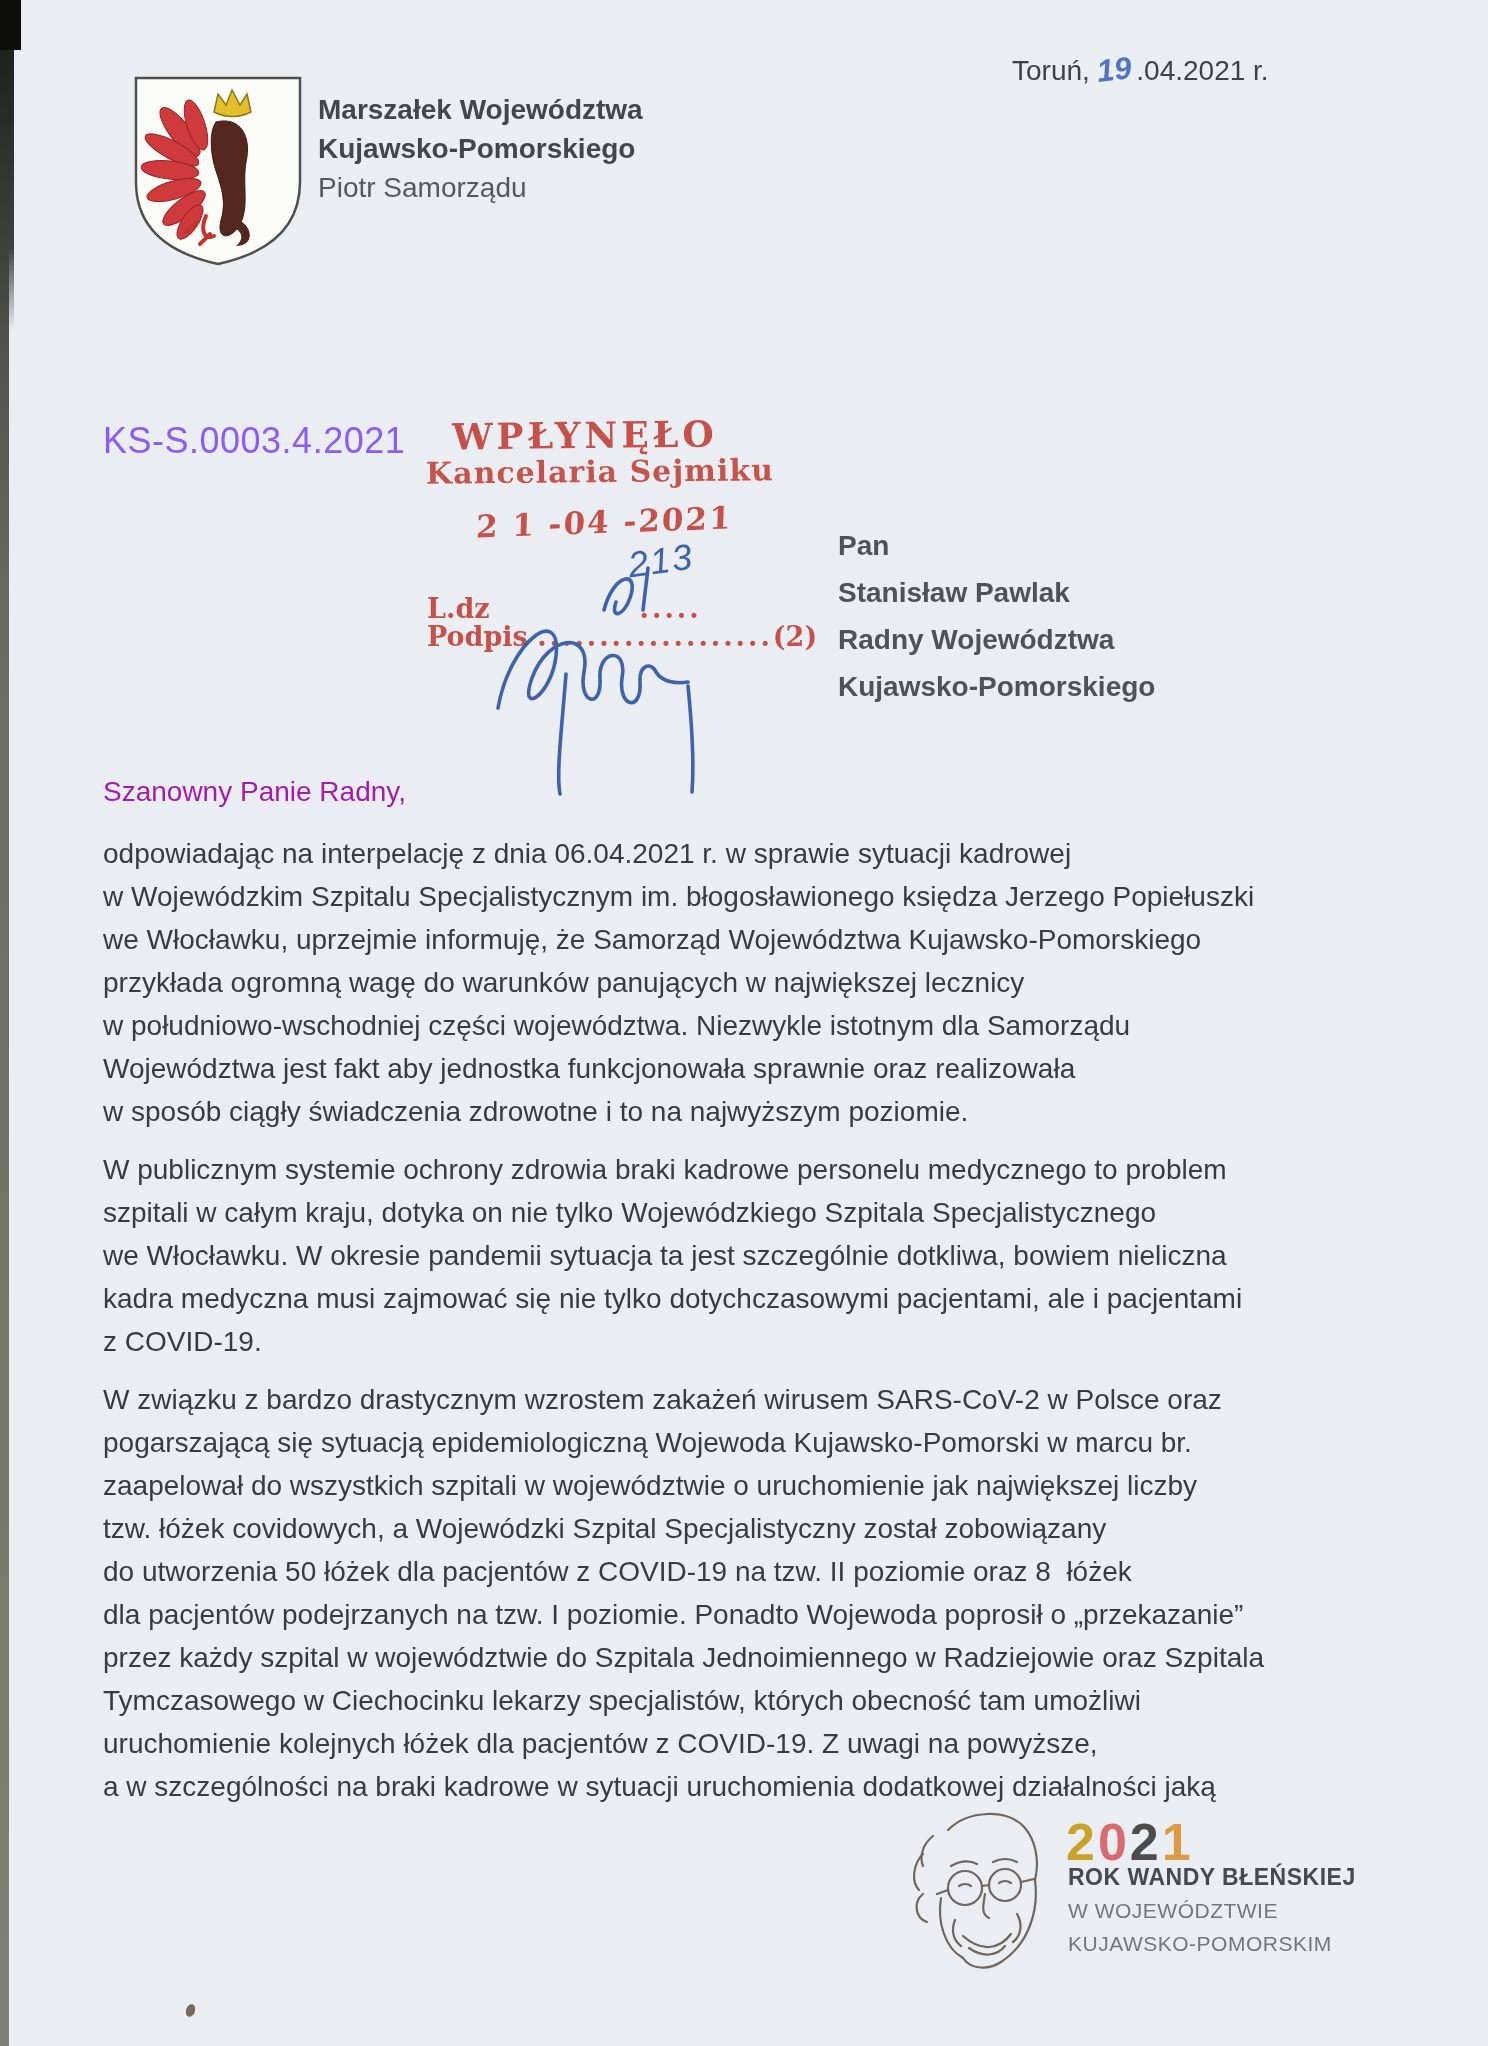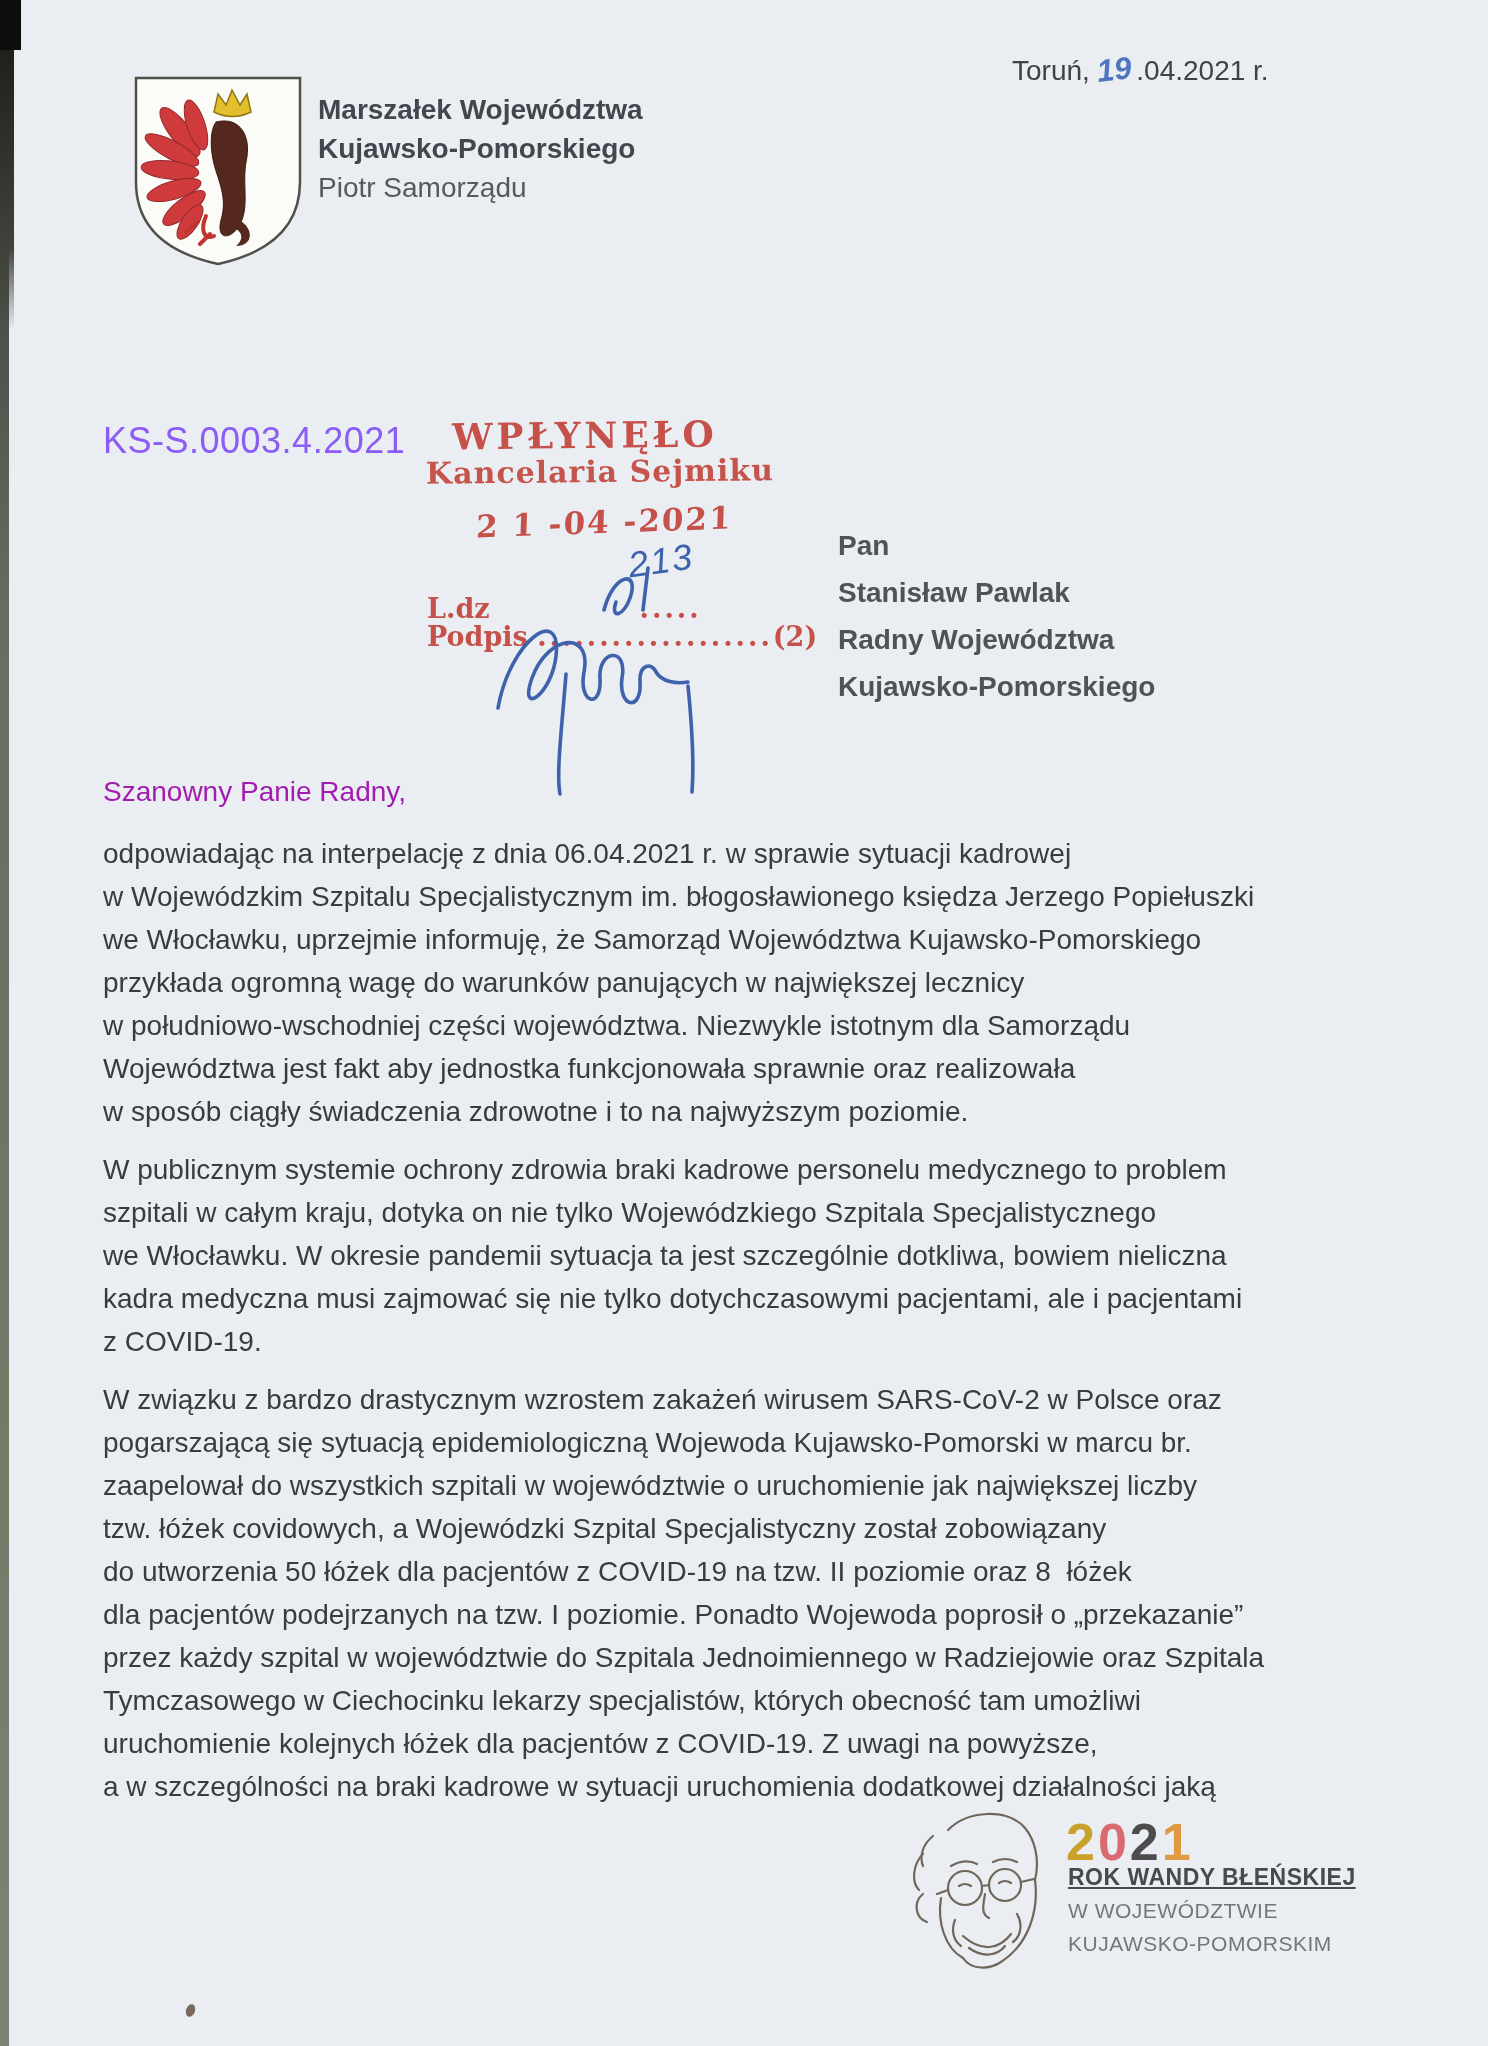--- a/index.html
+++ b/index.html
@@ -53,21 +53,21 @@
   .para{margin:0 0 15px 0;}
 
   
   .portrait{left:893px;top:1802px;}
   .year{left:1066px;top:1798px;font-size:52px;font-weight:bold;letter-spacing:3px;
     font-family:"Liberation Sans","DejaVu Sans",sans-serif;margin-top:14px;}
   .year .d1{color:#c9a22b;}
   .year .d2{color:#d96a70;}
   .year .d3{color:#4c4c4c;}
   .year .d4{color:#df9a44;}
-  .foot-l1{left:1068px;top:1864px;font-size:23px;font-weight:bold;color:#46494e;letter-spacing:.5px;text-decoration:underline;}
+  .foot-l1{left:1068px;top:1864px;font-size:23px;font-weight:bold;color:#46494e;letter-spacing:.5px;}
   .foot-l2{left:1068px;top:1899px;font-size:21px;color:#73777c;letter-spacing:.5px;}
   .foot-l3{left:1068px;top:1932px;font-size:21px;color:#73777c;letter-spacing:.5px;}
 </style>
 </head>
 <body>
 
 <div id="page">
 
   <div class="abs edge-strip"></div>
   <div class="abs edge-strip-mid"></div>

